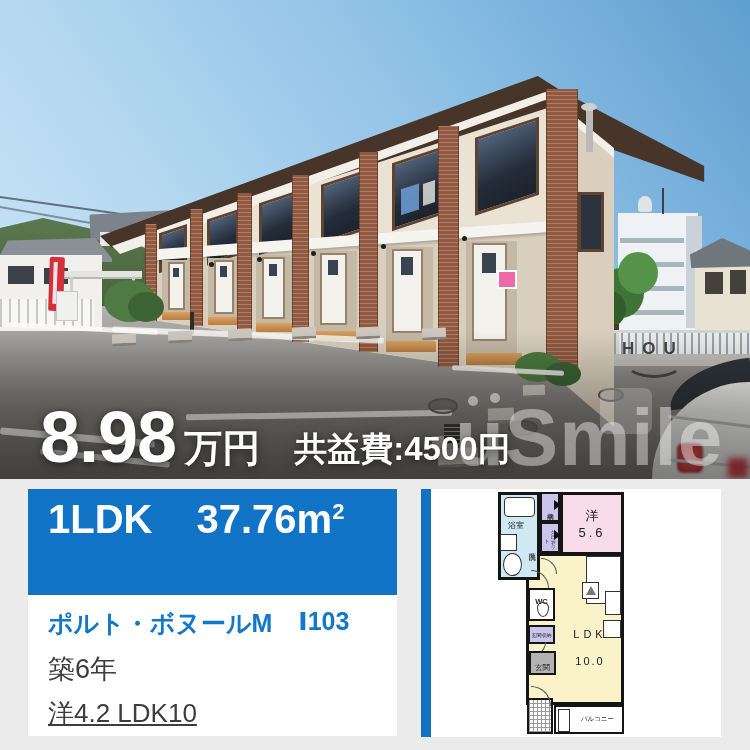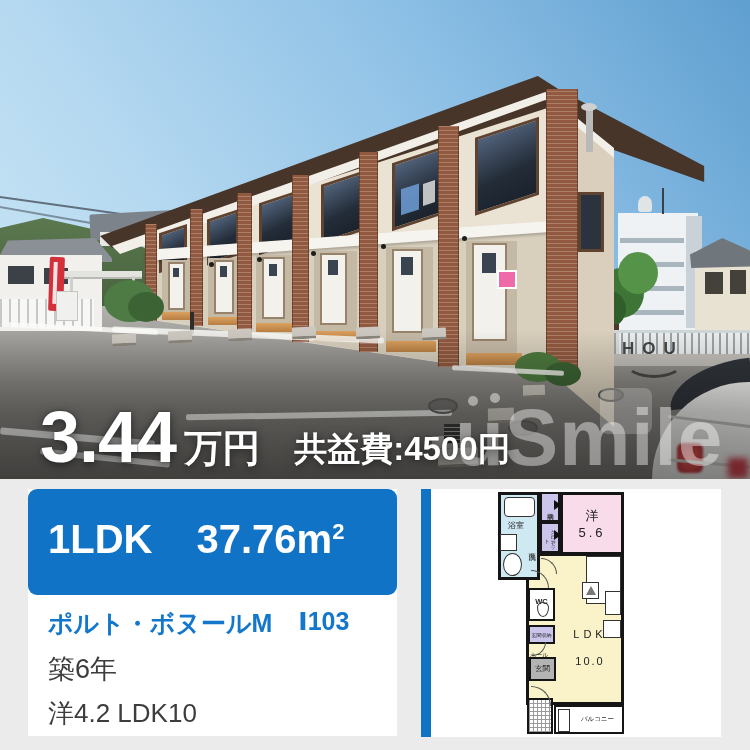--- a/index.html
+++ b/index.html
@@ -16,29 +16,29 @@
   .door{position:absolute;background:#f2f1ec;border:2px solid #97836c;box-sizing:border-box;}
   .door:after{content:"";position:absolute;left:25%;top:8%;width:45%;height:22%;background:#3a4350;}
   .shade{position:absolute;background:#c4b9a5;}
   .step{position:absolute;background:linear-gradient(#daa15f,#b87e42);border-radius:1px;}
   .curb{position:absolute;background:#ccc8c0;border-bottom:3px solid #8d887e;border-radius:1px;transform:rotate(-2deg);}
   .wline{position:absolute;background:rgba(250,250,248,.82);border-radius:2px;}
   .mh{position:absolute;border:2px solid #5f5f5b;border-radius:50%;background:rgba(0,0,0,.14);}
   .plight{position:absolute;width:5px;height:5px;border-radius:50%;background:#1d1d1b;}
   
   #info-card{position:absolute;left:28px;top:489px;width:369px;height:247px;background:#fff;}
-  #info-head{position:absolute;left:0;top:0;width:100%;height:106px;box-sizing:border-box;padding:28px 0 0 20px;color:#fff;border-radius:9px;}
+  #info-head{position:absolute;left:0;top:0;width:100%;height:106px;box-sizing:border-box;padding:8px 0 0 20px;color:#fff;}
   .head-line1{font-size:40px;font-weight:700;display:flex;align-items:flex-start;}
   .head-area{margin-left:44px;}
   .head-area sup{font-size:22px;}
   .head-line2{font-size:26px;font-weight:700;margin-top:7px;}
   #info-body{position:absolute;left:20px;top:118px;width:330px;color:#3d3d3d;}
   .body-line1{font-size:25px;font-weight:700;display:flex;gap:26px;}
   .body-line2{font-size:27px;margin-top:11px;display:flex;gap:16px;}
-  .body-line3{font-size:26px;margin-top:9px;}
+  .body-line3{font-size:26px;margin-top:9px;text-decoration:underline;}
   #plan-card{position:absolute;left:421px;top:489px;width:300px;height:248px;background:#fff;}
   #plan-accent{position:absolute;left:0;top:0;width:10px;height:248px;}
   
   #plan{position:absolute;left:77px;top:3px;width:126px;height:242px;font-family:"Liberation Sans","DejaVu Sans",sans-serif;color:#222;}
   .room{position:absolute;box-sizing:border-box;border:2px solid #151515;}
   .b3{border-width:3px;}
   .vtext{writing-mode:vertical-rl;text-orientation:upright;letter-spacing:0;}
   .xbox{background-image:linear-gradient(45deg,transparent 45%,#555 45% 55%,transparent 55%),
         linear-gradient(135deg,transparent 45%,#555 45% 55%,transparent 55%);}
   .hatch{background-image:repeating-linear-gradient(0deg,#9a9a9a 0 1px,transparent 1px 4px),
@@ -209,21 +209,21 @@
     <div class="abs" style="left:600px;top:388px;width:52px;height:46px;background:rgba(255,255,255,.20);border-radius:8px;"></div>
     <div class="abs" style="left:468px;top:396px;width:10px;height:10px;background:rgba(255,255,255,.45);border-radius:50%;"></div>
     <div class="abs" style="left:490px;top:393px;width:10px;height:10px;background:rgba(255,255,255,.45);border-radius:50%;"></div>
     <div class="abs" style="left:455px;top:392px;width:400px;font-size:80px;font-weight:700;color:rgba(255,255,255,.42);letter-spacing:1px;">uSmile</div>
     <div class="abs" style="left:622px;top:339px;font-size:17px;font-weight:700;color:rgba(40,40,40,.85);letter-spacing:8px;">HOU</div>
     <div class="abs" style="left:625px;top:348px;width:52px;height:24px;border:3px solid transparent;border-bottom-color:rgba(45,45,45,.8);border-radius:50%;"></div>
   </div>
 
   <div class="abs" style="left:40px;bottom:10px;display:flex;align-items:flex-end;color:#fff;font-weight:700;
               text-shadow:0 2px 10px rgba(0,0,0,.55),0 0 2px rgba(0,0,0,.3);">
-    <span style="font-size:72px;line-height:.88;letter-spacing:-1px;">3.44</span>
+    <span style="font-size:72px;line-height:.88;letter-spacing:-1px;">8.98</span>
     <span style="font-size:38px;line-height:1;margin-left:8px;padding-bottom:2px;">万円</span>
     <span style="font-size:33px;line-height:1;margin-left:34px;padding-bottom:4px;">共益費:4500円</span>
   </div>
 </div>
 
 <div id="info-card">
   <div id="info-head" style="background: rgb(17, 115, 197);">
     <div class="head-line1">
       <span>1LDK</span>
       <span class="head-area"><span>37.76m</span><sup>2</sup></span>
@@ -284,21 +284,21 @@
       <div class="abs" style="left:7px;top:12px;width:12px;height:15px;border:1.5px solid #333;border-radius:50% 50% 50% 50%/35% 35% 65% 65%;box-sizing:border-box;"></div>
     </div>
 
     <div class="room" style="left: 30px; top: 133px; width: 27px; height: 19px; display: flex; align-items: center; justify-content: center; background: rgb(203, 197, 235);">
       <span style="font-size:5px;">玄関収納</span>
     </div>
 
     <div class="arc" style="left:34px;top:150px;width:13px;height:13px;border-radius:0 0 100% 0;border-width:0 1.3px 1.3px 0;border-style:solid;border-color:#555;border-top:none;border-left:none;"></div>
     <div class="plan-label" style="left:32px;top:160px;font-size:6px;">ホール</div>
 
-    <div class="room" style="left: 31px; top: 165px; width: 27px; height: 24px; display: flex; align-items: center; justify-content: center; background: rgb(179, 179, 179);">
+    <div class="room" style="left: 31px; top: 159px; width: 27px; height: 24px; display: flex; align-items: flex-end; justify-content: center; background: rgb(179, 179, 179);">
       <span style="font-size:7.5px;">玄関</span>
     </div>
 
     <div class="room hatch" style="left:29px;top:206px;width:26px;height:36px;background-color:#fff;"></div>
     <div class="arc" style="left:33px;top:194px;width:19px;height:19px;border-radius:0 100% 0 0;"></div>
 
     <div class="plan-label" style="left:58px;top:136px;width:68px;text-align:center;">
       <div style="font-size:11px;letter-spacing:4px;">LDK</div>
       <div style="font-size:11px;letter-spacing:2px;margin-top:14px;">10.0</div>
     </div>

